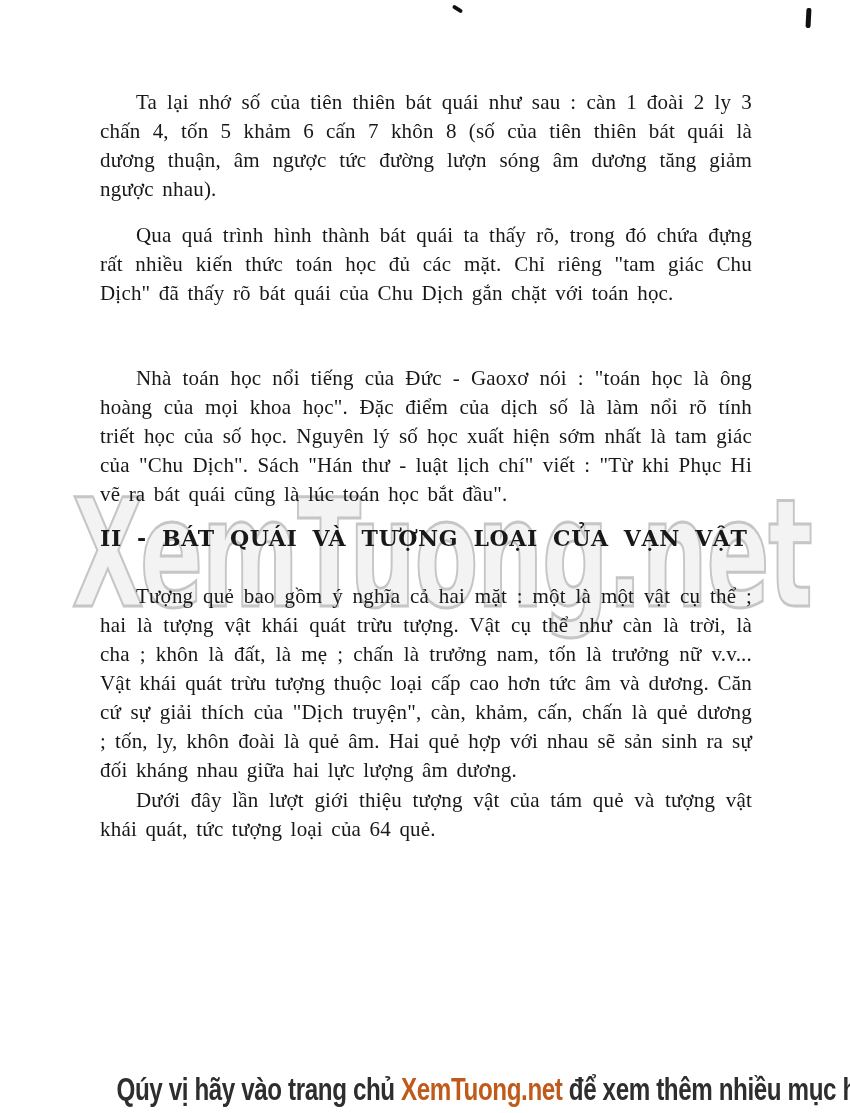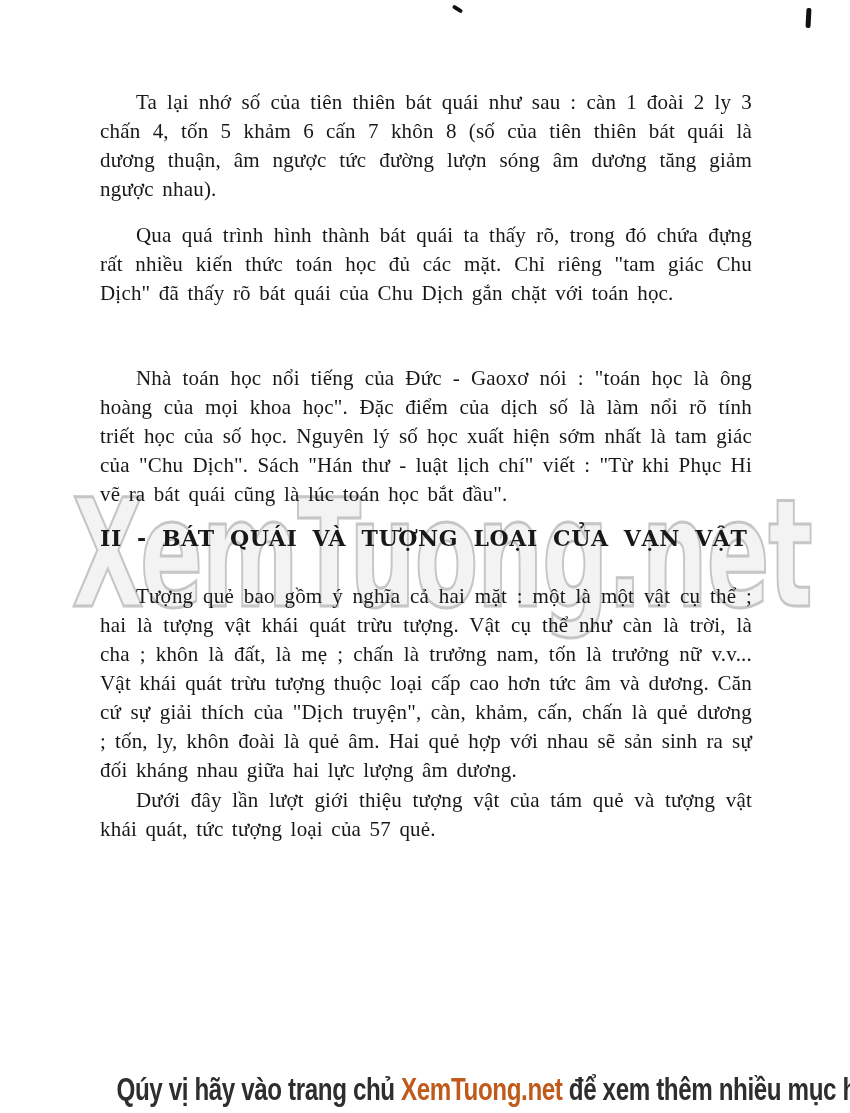--- a/index.html
+++ b/index.html
@@ -102,19 +102,19 @@
 <div class="artifact right-tick"></div>
 
 <div class="watermark">XemTuong.net</div>
 
 <div class="text-column">
   <p class="para p2 indent">Ta lại nhớ số của tiên thiên bát quái như sau : càn 1 đoài 2 ly 3 chấn 4, tốn 5 khảm 6 cấn 7 khôn 8 (số của tiên thiên bát quái là dương thuận, âm ngược tức đường lượn sóng âm dương tăng giảm ngược nhau).</p>
   <p class="para p4 indent">Qua quá trình hình thành bát quái ta thấy rõ, trong đó chứa đựng rất nhiều kiến thức toán học đủ các mặt. Chỉ riêng "tam giác Chu Dịch" đã thấy rõ bát quái của Chu Dịch gắn chặt với toán học.</p>
   <p class="para p3 indent">Nhà toán học nổi tiếng của Đức - Gaoxơ nói : "toán học là ông hoàng của mọi khoa học". Đặc điểm của dịch số là làm nổi rõ tính triết học của số học. Nguyên lý số học xuất hiện sớm nhất là tam giác của "Chu Dịch". Sách "Hán thư - luật lịch chí" viết : "Từ khi Phục Hi vẽ ra bát quái cũng là lúc toán học bắt đầu".</p>
   <h2 class="section-heading">II - BÁT QUÁI VÀ TƯỢNG LOẠI CỦA VẠN VẬT</h2>
   <p class="para p5 indent">Tượng quẻ bao gồm ý nghĩa cả hai mặt : một là một vật cụ thể ; hai là tượng vật khái quát trừu tượng. Vật cụ thể như càn là trời, là cha ; khôn là đất, là mẹ ; chấn là trưởng nam, tốn là trưởng nữ v.v... Vật khái quát trừu tượng thuộc loại cấp cao hơn tức âm và dương. Căn cứ sự giải thích của "Dịch truyện", càn, khảm, cấn, chấn là quẻ dương ; tốn, ly, khôn đoài là quẻ âm. Hai quẻ hợp với nhau sẽ sản sinh ra sự đối kháng nhau giữa hai lực lượng âm dương.</p>
-  <p class="para p6 indent">Dưới đây lần lượt giới thiệu tượng vật của tám quẻ và tượng vật khái quát, tức tượng loại của 57 quẻ.</p>
+  <p class="para p6 indent">Dưới đây lần lượt giới thiệu tượng vật của tám quẻ và tượng vật khái quát, tức tượng loại của 64 quẻ.</p>
 
 </div>
 
 <div class="footer-bar">
   <div class="footer-inner"><span>Qúy vị hãy vào trang chủ </span><span style="color: rgb(192, 90, 26);">XemTuong.net</span><span> để xem thêm nhiều mục hay khác</span></div>
 </div>
 
 </body></html>

